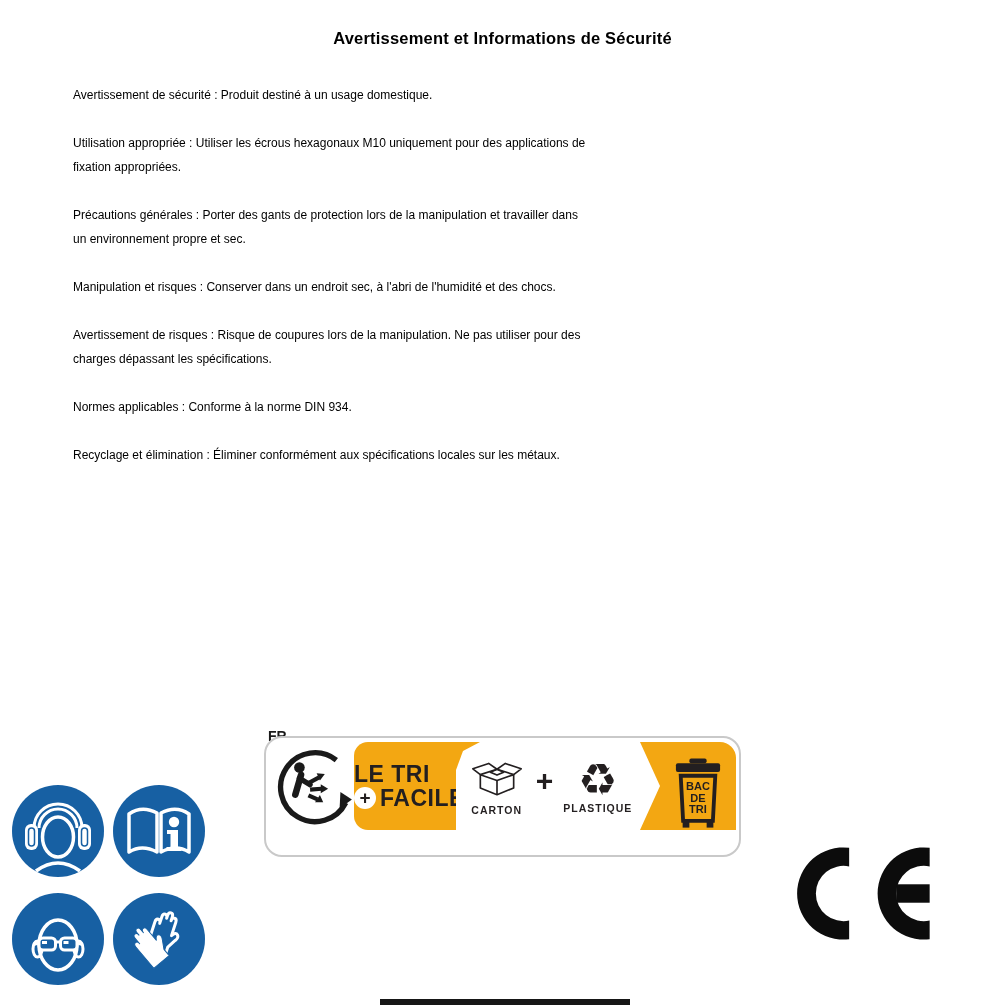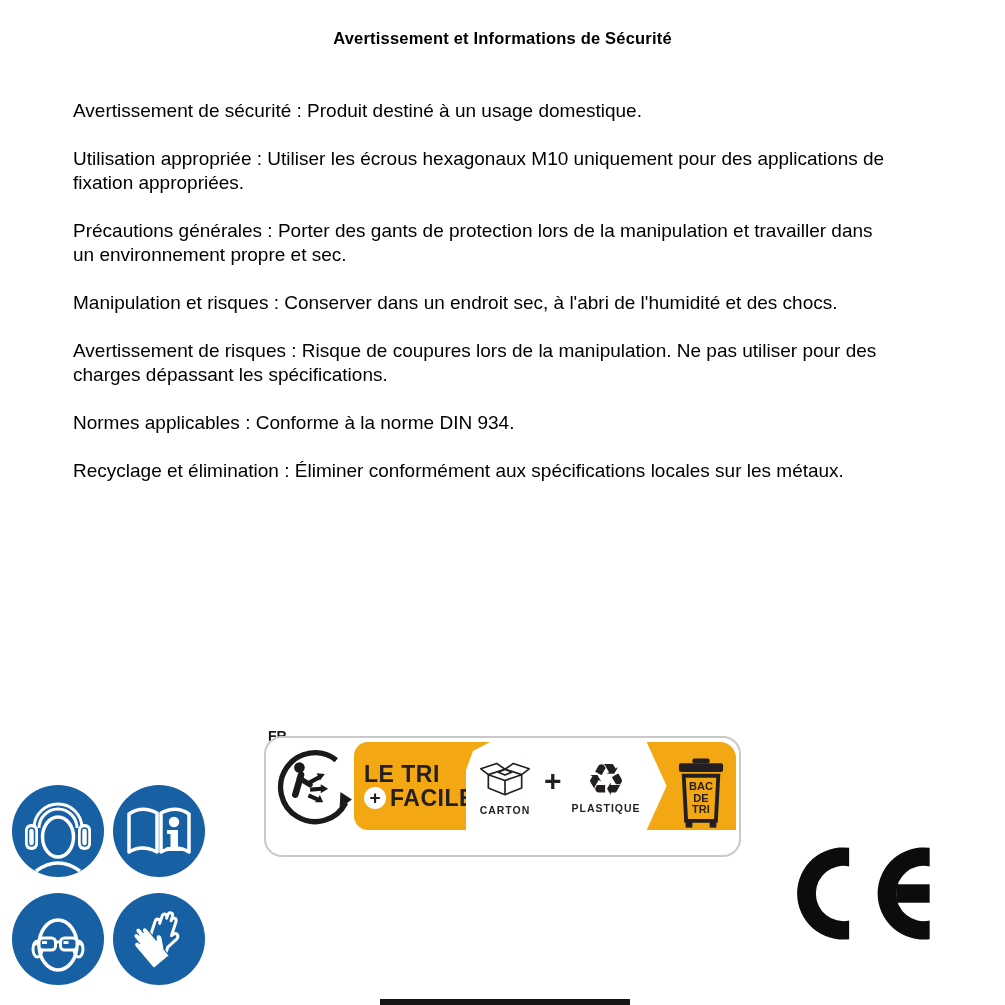--- a/index.html
+++ b/index.html
@@ -7,21 +7,21 @@
     position:relative;width:1005px;height:1005px;background:#ffffff;
     font-family:"Liberation Sans", sans-serif;color:#000;overflow:hidden;
   }
   
   .doc-title{
     position:absolute;left:0;top:29px;width:1005px;text-align:center;
     font-size:16.5px;font-weight:bold;letter-spacing:.2px;
   }
   .paragraphs{position:absolute;left:73px;top:83px;width:880px;}
   .paragraphs p{
-    margin:16px 0 24px 0;font-size:19px;line-height:24px;white-space:pre-line;
+    margin:0 0 24px 0;font-size:12px;line-height:24px;white-space:pre-line;
   }
   
   .safety-icons{
     position:absolute;left:11px;top:784px;
     display:grid;grid-template-columns:94px 94px;grid-auto-rows:94px;
     column-gap:7px;row-gap:14px;
   }
   .safety-icons svg{display:block;}
   
   .fr-tag{position:absolute;left:268px;top:712px;font-size:14px;font-weight:800;color:#1a1a1a;margin-top:16px;}
@@ -30,41 +30,41 @@
     background:#fff;border:2px solid #c9c9c9;border-radius:18px;box-sizing:border-box;
   }
   .triman{position:absolute;left:8px;top:8px;}
   .tri-banner{
     position:absolute;left:88px;top:4px;right:3px;height:88px;
     background:#F3A712;border-radius:14px 16px 0 14px;
     display:flex;align-items:stretch;
   }
   .letri{
     width:102px;display:flex;flex-direction:column;justify-content:center;
-    padding-left:10px;color:#231f20;
+    color:#231f20;
   }
   .letri .l1{font-size:23px;font-weight:900;letter-spacing:.5px;line-height:24px;}
   .letri .l2{display:flex;align-items:center;gap:4px;line-height:24px;}
   .plus-circle{
     width:22px;height:22px;border-radius:50%;background:#fff;color:#231f20;
     display:flex;align-items:center;justify-content:center;
     font-size:19px;font-weight:900;flex:0 0 auto;
   }
   .letri .l2 .word{font-size:23px;font-weight:900;letter-spacing:.5px;}
   .tri-white{
     flex:1;background:#fff;position:relative;
     clip-path:polygon(0 28px,7px 9px,24px 0,calc(100% - 20px) 0,100% 50%,calc(100% - 20px) 100%,0 100%);
     display:flex;align-items:center;justify-content:center;gap:10px;
     padding:4px 26px 2px 10px;
   }
   .material{display:flex;flex-direction:column;align-items:center;gap:2px;color:#231f20;}
   .material .mat-label{font-size:10.5px;font-weight:800;letter-spacing:1px;}
   .recycle-glyph{font-size:44px;line-height:40px;color:#231f20;}
   .mat-plus{font-size:30px;font-weight:900;color:#231f20;margin-top:-12px;}
-  .bin-zone{width:76px;display:flex;align-items:flex-start;justify-content:center;margin-top:16px;}
+  .bin-zone{width:76px;display:flex;align-items:flex-end;justify-content:center;}
   .separez{
     position:absolute;right:14px;bottom:4px;
     font-size:17px;font-style:italic;font-weight:600;color:#231f20;
   }
   
   .responsible{
     position:absolute;left:253px;top:872px;width:500px;text-align:center;
     font-size:16px;font-weight:bold;line-height:21px;color:#0b0b0b;
   }
   

